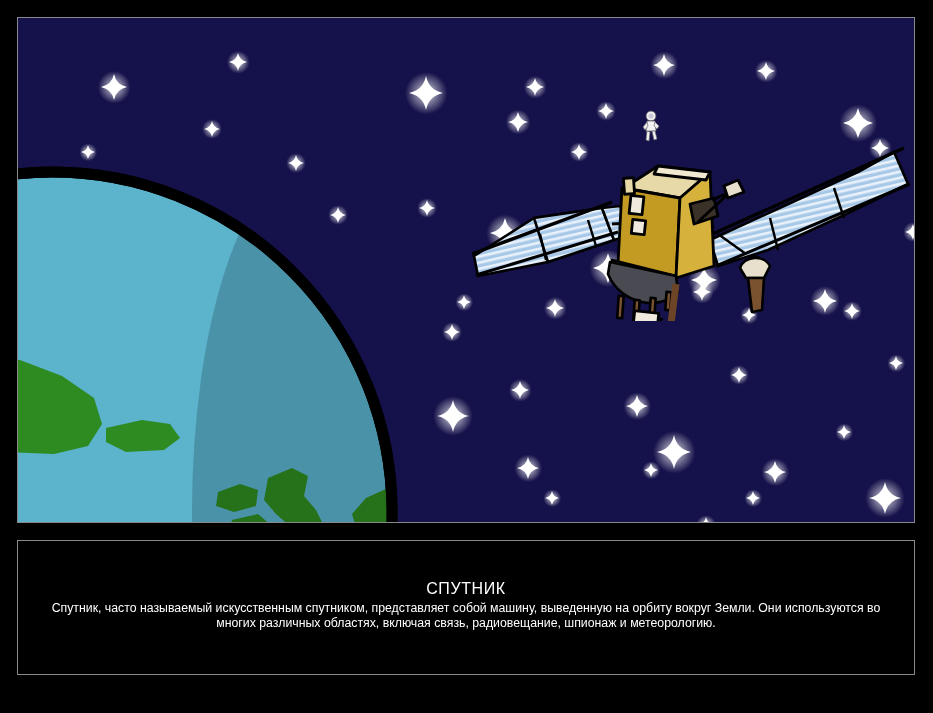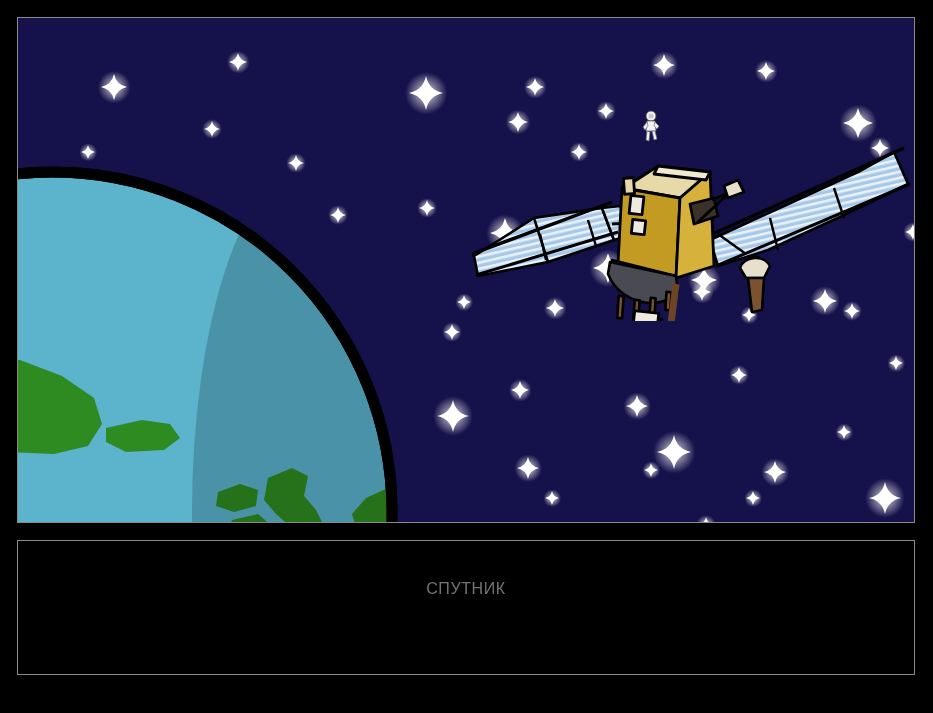--- a/index.html
+++ b/index.html
@@ -35,21 +35,21 @@
   #astronaut svg{display:block;}
 
   
   #caption-panel{
     position:absolute;left:17px;top:540px;width:898px;height:135px;
     border:1px solid #8a8a8a;box-sizing:border-box;background:#000;
     display:flex;flex-direction:column;align-items:center;justify-content:flex-start;
     padding-top:38px;
   }
   #caption-title{
-    color:#737373;font-size:16px;letter-spacing:.6px;line-height:20px;
+    color:#ffffff;font-size:16px;letter-spacing:.6px;line-height:20px;
     text-align:center;font-weight:400;
   }
   #caption-body{
     color:#fff;font-size:12.3px;line-height:15px;text-align:center;
     width:866px;margin-top:2px;font-weight:400;
   }
 </style>
 </head>
 <body>
 
@@ -437,15 +437,16 @@
         <path d="M7 12 L3 17 L5 20 L8 16 Z" fill="#ededed" stroke="#6a6a72" stroke-width="0.7"></path>
         <path d="M15 12 L19 16 L17 19 L14 16 Z" fill="#ededed" stroke="#6a6a72" stroke-width="0.7"></path>
         <path d="M7 21 L6 30 L9 31 L10 22 Z" fill="#f2f2f2" stroke="#6a6a72" stroke-width="0.7"></path>
         <path d="M12 21 L14 30 L17 29 L15 21 Z" fill="#f2f2f2" stroke="#6a6a72" stroke-width="0.7"></path>
       </svg>
     </div>
   </div>
 
   <div id="caption-panel">
     <div id="caption-title">СПУТНИК</div>
+    <div id="caption-body">Спутник, часто называемый искусственным спутником, представляет собой машину, выведенную на орбиту вокруг Земли. Они используются во многих различных областях, включая связь, радиовещание, шпионаж и метеорологию.</div>
   </div>
 
 </div>
 
 </body></html>

